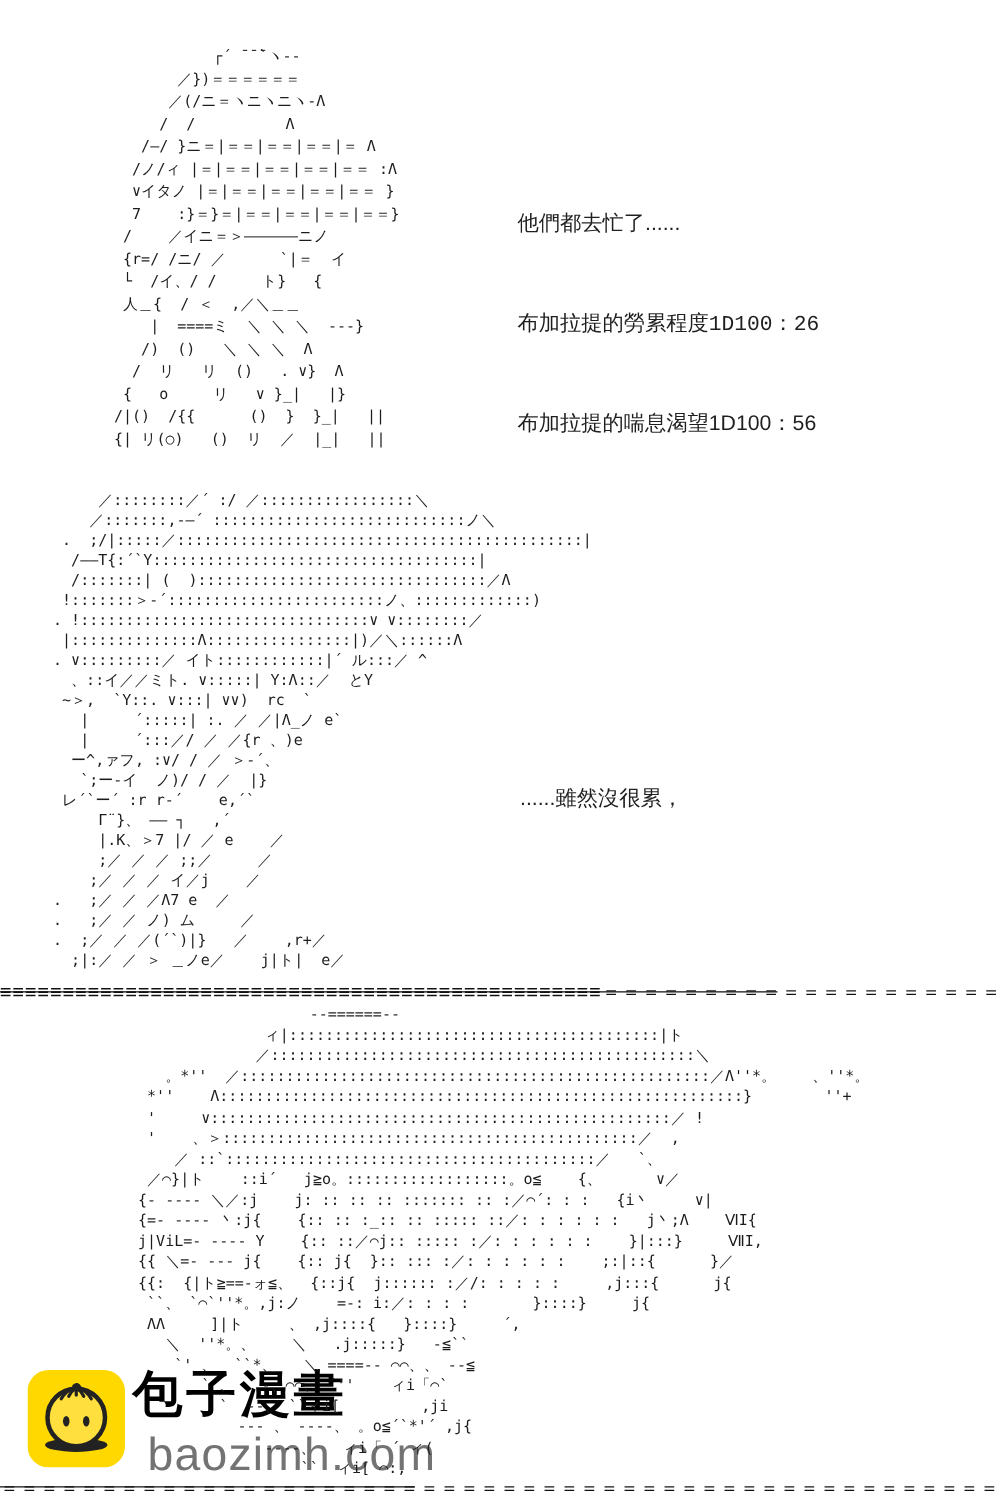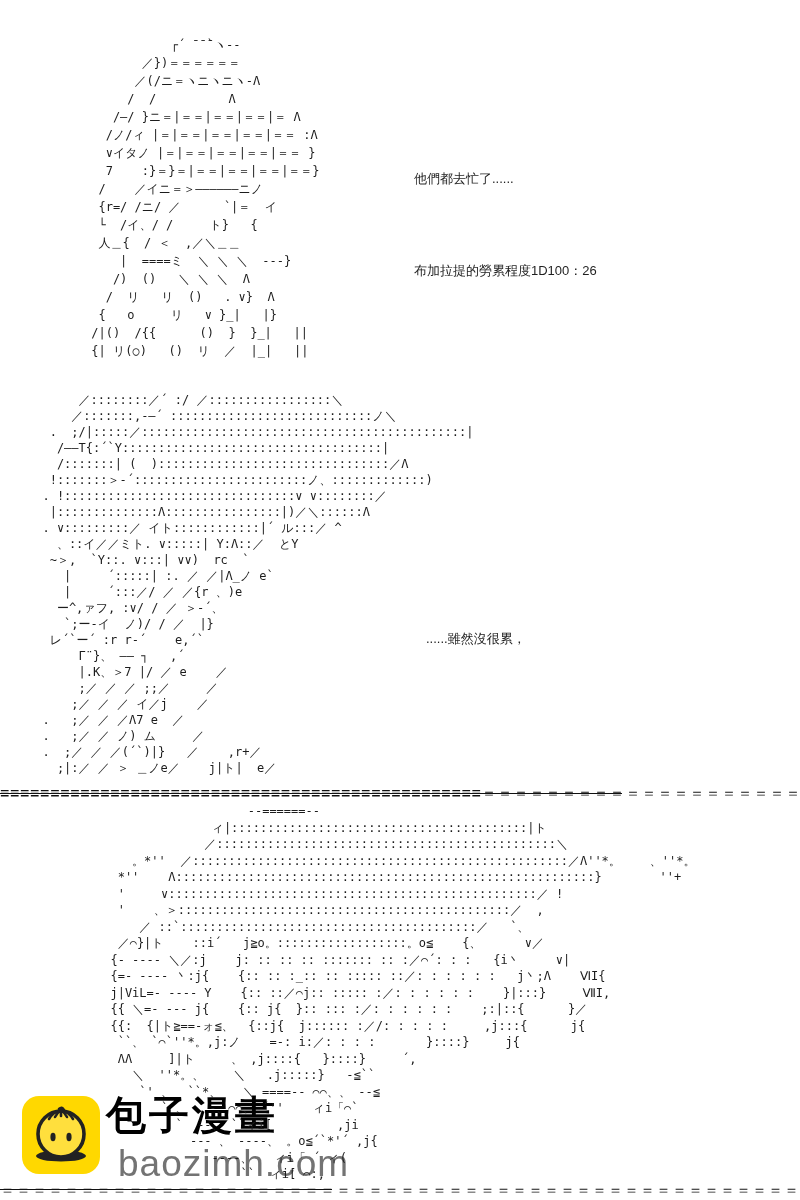--- a/index.html
+++ b/index.html
@@ -10,26 +10,26 @@
   }
   .aa{
     position:absolute;margin:0;color:#1c1c1c;
     font-family:"DejaVu Sans Mono", monospace;
     white-space:pre;letter-spacing:0;
   }
   #art1{left:84px;top:36px;font-size:12px;line-height:18px;}
   #art2{left:28px;top:392px;font-size:12px;line-height:16px;}
   #art3{left:96px;top:803px;font-size:12px;line-height:16.5px;z-index:1;}
   .dialogue{
-    position:absolute;font-size:13px;line-height:26px;color:#1f1f1f;
+    position:absolute;font-size:17px;line-height:26px;color:#1f1f1f;
     font-family:"Liberation Sans", sans-serif;white-space:pre;
   }
   #dlg1{left:414px;top:114px;}
-  #dlg2{left:426px;top:574px;text-align:right;}
-  .dlg-gap{margin-top:14px;}
+  #dlg2{left:416px;top:574px;text-align:right;}
+  .dlg-gap{margin-top:4px;font-family:Liberation Mono, monospace;}
   .divider{
     position:absolute;left:0;width:800px;height:18px;overflow:hidden;
     white-space:nowrap;font-family:"DejaVu Sans Mono", monospace;
     font-size:15px;line-height:18px;color:#111;letter-spacing:1px;z-index:1;
   }
   #divider-top{top:784px;}
   #divider-bottom{top:1181px;}
   .rule{position:absolute;border-top:1.6px solid #111;z-index:1;}
   #rule-top{left:0;top:793px;width:622px;}
   #rule-bottom{left:0;top:1189px;width:332px;}
@@ -63,20 +63,21 @@
   人＿{  / ＜  ,／＼＿＿
      |  ====ミ  ＼ ＼ ＼  ---}
     /)  ()   ＼ ＼ ＼  Λ
    /  リ   リ  ()   . ∨}  Λ
   {   o     リ   ∨ }_|   |}
  /|()  /{{      ()  }  }_|   ||
  {| リ(○)   ()  リ  ／  |_|   ||</pre>
 <div id="dlg1" class="dialogue">
   <div>他們都去忙了......</div>
   <div class="dlg-gap">布加拉提的勞累程度1D100：26</div>
+  <div>布加拉提的喘息渴望1D100：56</div>
 </div>
 
 <pre id="art2" class="aa">       ／::::::::／´ :/ ／:::::::::::::::::＼
       ／:::::::,-―´ ::::::::::::::::::::::::::::ノ＼
    .  ;/|:::::／:::::::::::::::::::::::::::::::::::::::::::::|
     /――T{:´`Y::::::::::::::::::::::::::::::::::::|
     /:::::::| (  )::::::::::::::::::::::::::::::::／Λ
    !:::::::＞-´::::::::::::::::::::::::ノ、:::::::::::::)
   . !::::::::::::::::::::::::::::::::∨ ∨::::::::／
    |::::::::::::::Λ::::::::::::::::|)／＼::::::Λ

